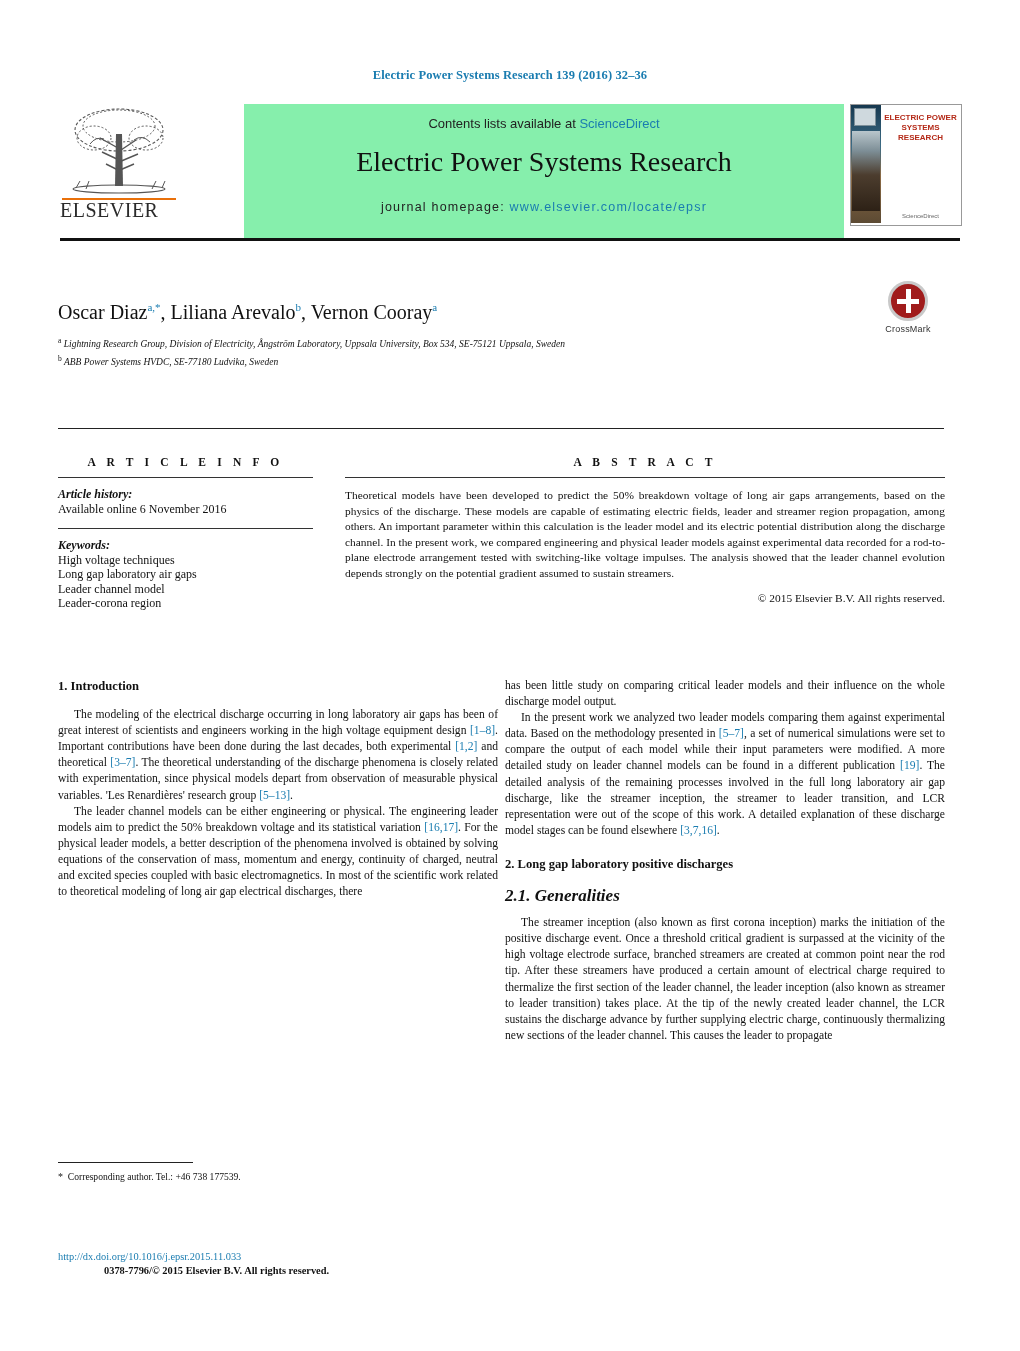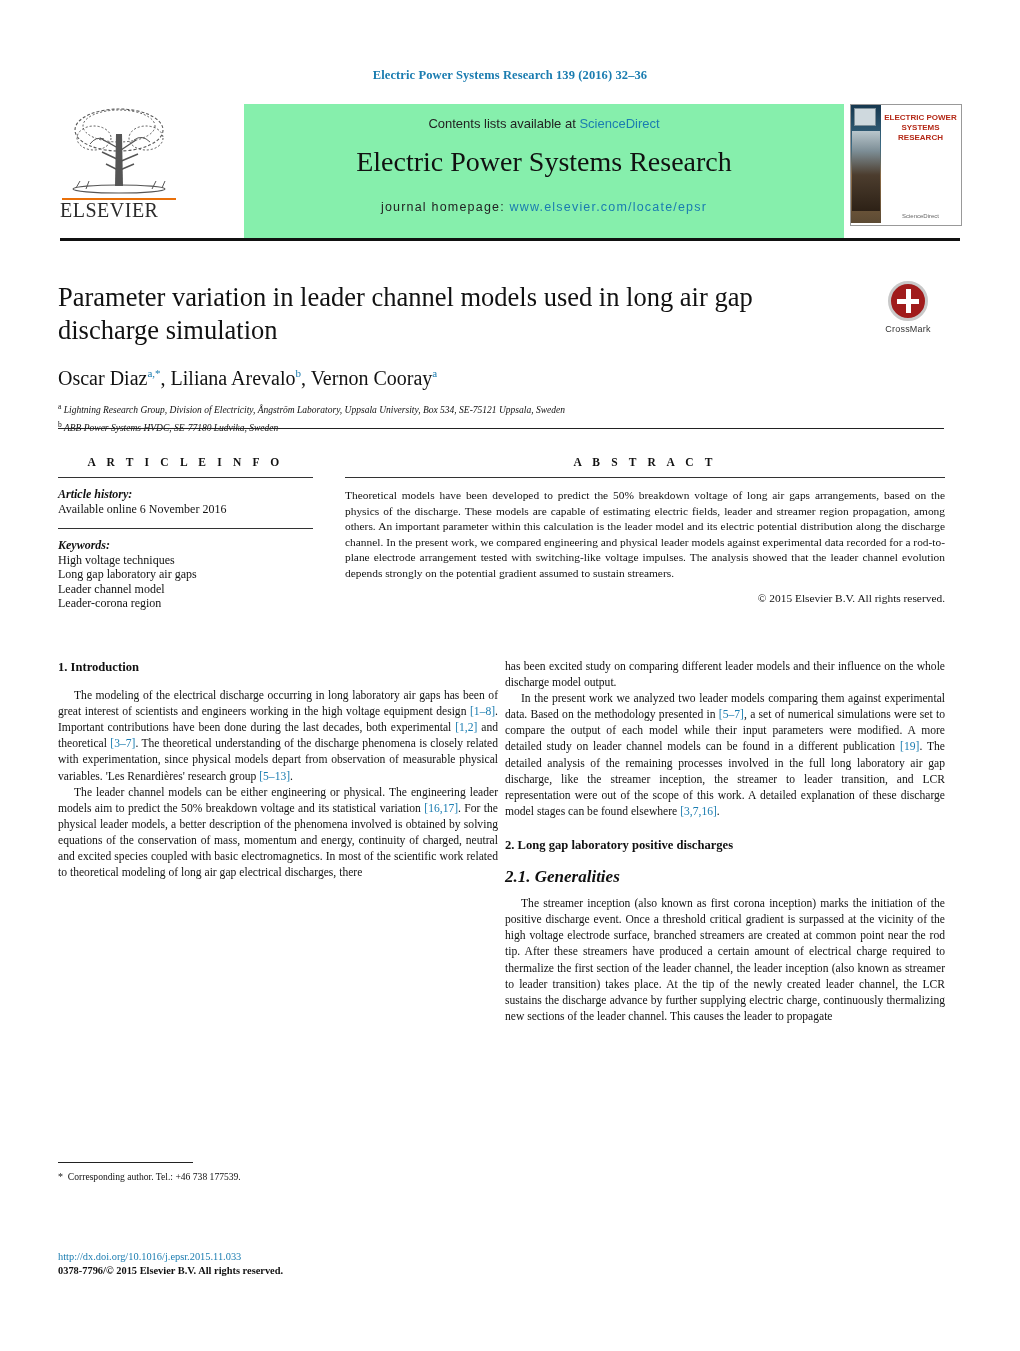--- a/index.html
+++ b/index.html
@@ -327,21 +327,21 @@
   }
   .info-rule2 {
     height: 1px;
     background: #333;
     margin-top: 12px;
   }
 
   
   .body-col {
     position: absolute;
-    top: 659px;
+    top: 678px;
     width: 440px;
     font-size: 11.6px;
     line-height: 16.1px;
     text-align: justify;
     color: #111;
   }
   .col-left { left: 58px; }
   .col-right { left: 505px; }
   .body-col h2 {
     font-size: 12.6px;
@@ -387,21 +387,21 @@
   .fn-text .em { font-style: italic; font-weight: bold; }
   .doi-block {
     position: absolute;
     left: 58px;
     top: 1250px;
     width: 440px;
     font-size: 10.4px;
     line-height: 14.4px;
   }
   .doi-block .doi-link { color: #1a7cb0; }
-  .doi-block .issn { color: #111; font-weight: bold; }
+  .doi-block .issn { color: #111; font-weight: bold; margin-left: 46px; }
 </style>
 </head>
 <body>
 
 <div class="page">
 
   <div class="running-head">Electric Power Systems Research 139 (2016) 32–36</div>
 
   <div class="masthead">
 
@@ -440,21 +440,20 @@
       </div>
       <div class="cover-right"></div>
       <div class="cover-title">ELECTRIC POWER SYSTEMS RESEARCH</div>
       <div class="cover-foot">ScienceDirect</div>
     </div>
   </div>
 
   <div class="masthead-rule"></div>
 
   <div class="title-block">
-    <h1 class="paper-title">Parameter variation in leader channel models used in long air gap discharge simulation</h1>
     <div class="authors">
       Oscar Diaz<sup>a,*</sup>, Liliana Arevalo<sup>b</sup>, Vernon Cooray<sup>a</sup>
     </div>
     <div class="affil">
       <div><sup>a</sup> <span>Lightning Research Group, Division of Electricity, Ångström Laboratory, Uppsala University, Box 534, SE-75121 Uppsala, Sweden</span></div>
       <div><sup>b</sup> <span>ABB Power Systems HVDC, SE-77180 Ludvika, Sweden</span></div>
     </div>
   </div>
 
   <div class="crossmark">
@@ -488,21 +487,21 @@
     <div class="copyright">© 2015 Elsevier B.V. All rights reserved.</div>
   </div>
 
   <div class="body-col col-left">
     <h2>1.  Introduction</h2>
     <p><span>The modeling of the electrical discharge occurring in long laboratory air gaps has been of great interest of scientists and engineers working in the high voltage equipment design </span><span class="link">[1–8]</span><span>. Important contributions have been done during the last decades, both experimental </span><span class="link">[1,2]</span><span> and theoretical </span><span class="link">[3–7]</span><span>. The theoretical understanding of the discharge phenomena is closely related with experimentation, since physical models depart from observation of measurable physical variables. 'Les Renardières' research group </span><span class="link">[5–13]</span><span>.</span></p>
     <p><span>The leader channel models can be either engineering or physical. The engineering leader models aim to predict the 50% breakdown voltage and its statistical variation </span><span class="link">[16,17]</span><span>. For the physical leader models, a better description of the phenomena involved is obtained by solving equations of the conservation of mass, momentum and energy, continuity of charged, neutral and excited species coupled with basic electromagnetics. In most of the scientific work related to theoretical modeling of long air gap electrical discharges, there</span></p>
   </div>
 
   <div class="body-col col-right">
-    <p class="noindent">has been excited study on comparing different leader models and their influence on the whole discharge model output.</p>
+    <p class="noindent">has been little study on comparing critical leader models and their influence on the whole discharge model output.</p>
     <p><span>In the present work we analyzed two leader models comparing them against experimental data. Based on the methodology presented in </span><span class="link">[5–7]</span><span>, a set of numerical simulations were set to compare the output of each model while their input parameters were modified. A more detailed study on leader channel models can be found in a different publication </span><span class="link">[19]</span><span>. The detailed analysis of the remaining processes involved in the full long laboratory air gap discharge, like the streamer inception, the streamer to leader transition, and LCR representation were out of the scope of this work. A detailed explanation of these discharge model stages can be found elsewhere </span><span class="link">[3,7,16]</span><span>.</span></p>
     <div class="sec-gap"></div>
     <h2>2.  Long gap laboratory positive discharges</h2>
     <h3>2.1.  Generalities</h3>
     <p>The streamer inception (also known as first corona inception) marks the initiation of the positive discharge event. Once a threshold critical gradient is surpassed at the vicinity of the high voltage electrode surface, branched streamers are created at common point near the rod tip. After these streamers have produced a certain amount of electrical charge required to thermalize the first section of the leader channel, the leader inception (also known as streamer to leader transition) takes place. At the tip of the newly created leader channel, the LCR sustains the discharge advance by further supplying electric charge, continuously thermalizing new sections of the leader channel. This causes the leader to propagate</p>
   </div>
 
   <div class="footnote">
     <div class="fn-rule"></div>
     <div class="fn-text">

